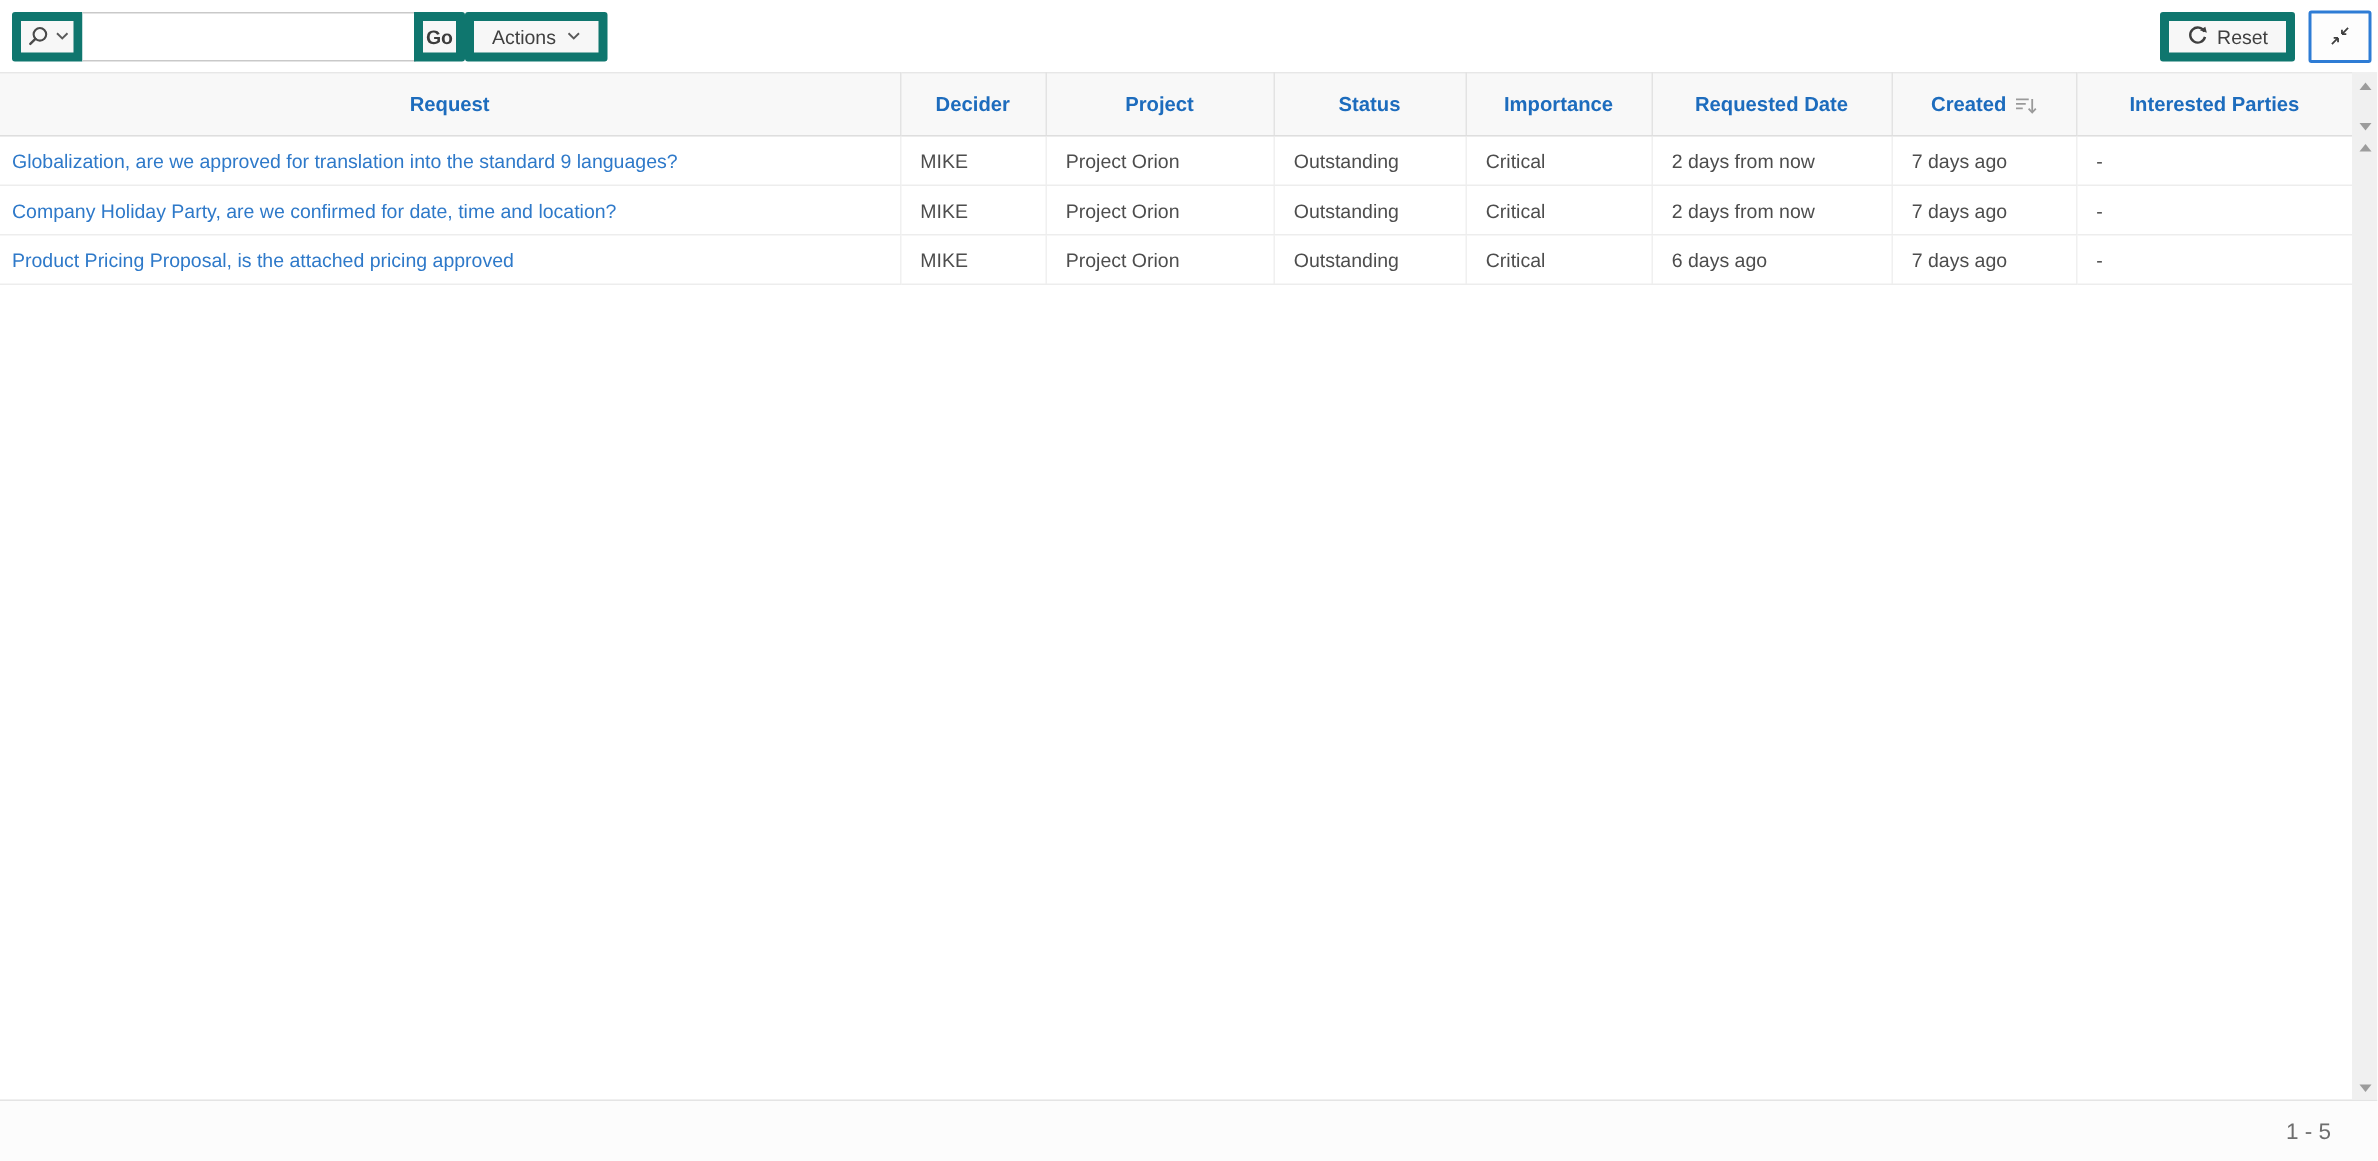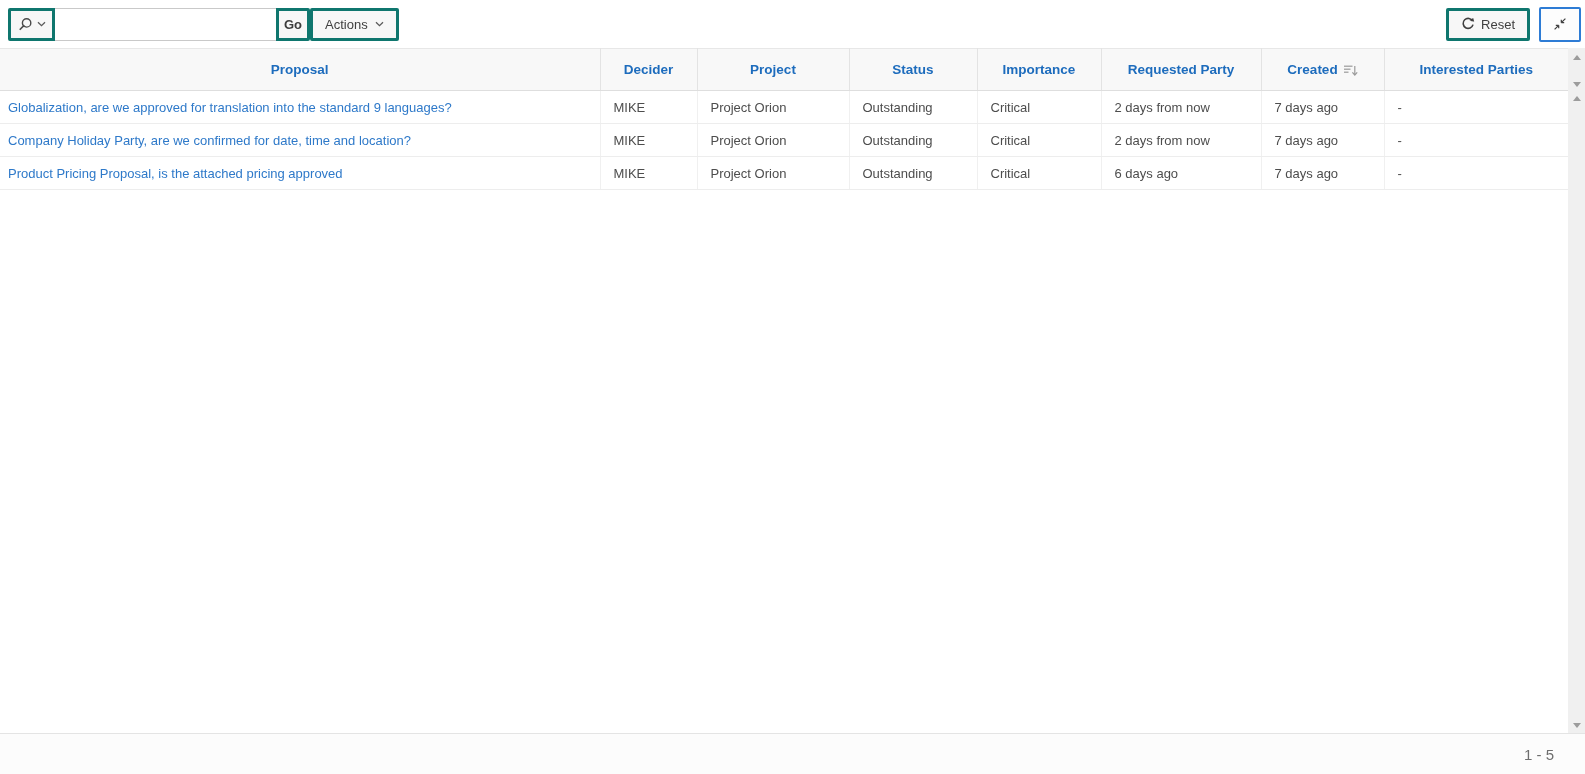--- a/index.html
+++ b/index.html
@@ -5,21 +5,21 @@
   * { margin:0; padding:0; box-sizing:border-box; }
   html,body { width:1585px; height:774px; overflow:hidden; background:#fff;
               font-family:"Liberation Sans", sans-serif; }
   .app { width:1585px; height:774px; display:flex; flex-direction:column; background:#fff; }
 
   
   .toolbar { height:48px; flex:0 0 48px; display:flex; align-items:center;
              justify-content:space-between; padding:0 4px 0 8px; background:#fff; }
   .toolbar-left { display:flex; align-items:center; }
   .toolbar-right { display:flex; align-items:center; gap:9px; }
-  .btn { height:33px; background:#f7f7f7; border:3px solid #0f766e; border-radius:2px;
+  .btn { height:33px; background:#f7f7f7; border:6px solid #0f766e; border-radius:2px;
          font-family:inherit; font-size:13px; color:#404040; display:inline-flex;
          align-items:center; cursor:pointer; }
   .search-group { display:flex; align-items:stretch; }
   .search-btn { width:47px; justify-content:center; gap:4px; border-radius:2px 0 0 2px; }
   .search-input { width:222px; height:33px; border:1px solid #c9c9c9; border-left:none;
                   background:#fff; font-family:inherit; font-size:13px; color:#404040;
                   padding:0 8px; outline:none; }
   .go-btn { width:34px; justify-content:center; border-radius:0 2px 2px 0;
             margin-left:-1px; font-weight:bold; color:#3c3c3c; }
   .actions-btn { margin-left:0; padding:0 12px; gap:7px; }
@@ -116,36 +116,36 @@
             <col style="width:152px">
           <col style="width:128px">
             <col style="width:124px">
             <col style="width:160px">
           <col style="width:123px">
             <col>
         </colgroup>
         <thead>
           <tr>
             <th><span class="th-inner">
-                  <span>Proposal</span>
+                  <span>Request</span>
                 </span></th>
             <th><span class="th-inner">
                   <span>Decider</span>
                 </span></th>
             <th><span class="th-inner">
                   <span>Project</span>
                 </span></th>
             <th><span class="th-inner">
                   <span>Status</span>
                 </span></th>
             <th><span class="th-inner">
                   <span>Importance</span>
                 </span></th>
             <th><span class="th-inner">
-                  <span>Requested Party</span>
+                  <span>Requested Date</span>
                 </span></th>
             <th>
               <span class="th-inner">
                 <span>Created</span>
                 <svg class="icon-svg" width="15" height="14" viewBox="0 0 15 14">
                   <line x1="1" y1="3.2" x2="9.5" y2="3.2" stroke="#9a9a9a" stroke-width="1.2"></line>
                   <line x1="1" y1="6.2" x2="7.5" y2="6.2" stroke="#9a9a9a" stroke-width="1.2"></line>
                   <line x1="1" y1="9.2" x2="5.5" y2="9.2" stroke="#9a9a9a" stroke-width="1.2"></line>
                   <line x1="11.8" y1="3" x2="11.8" y2="11.5" stroke="#9a9a9a" stroke-width="1.2"></line>
                   <polyline points="9.4,9.4 11.8,12 14.2,9.4" fill="none" stroke="#9a9a9a" stroke-width="1.2"></polyline>

